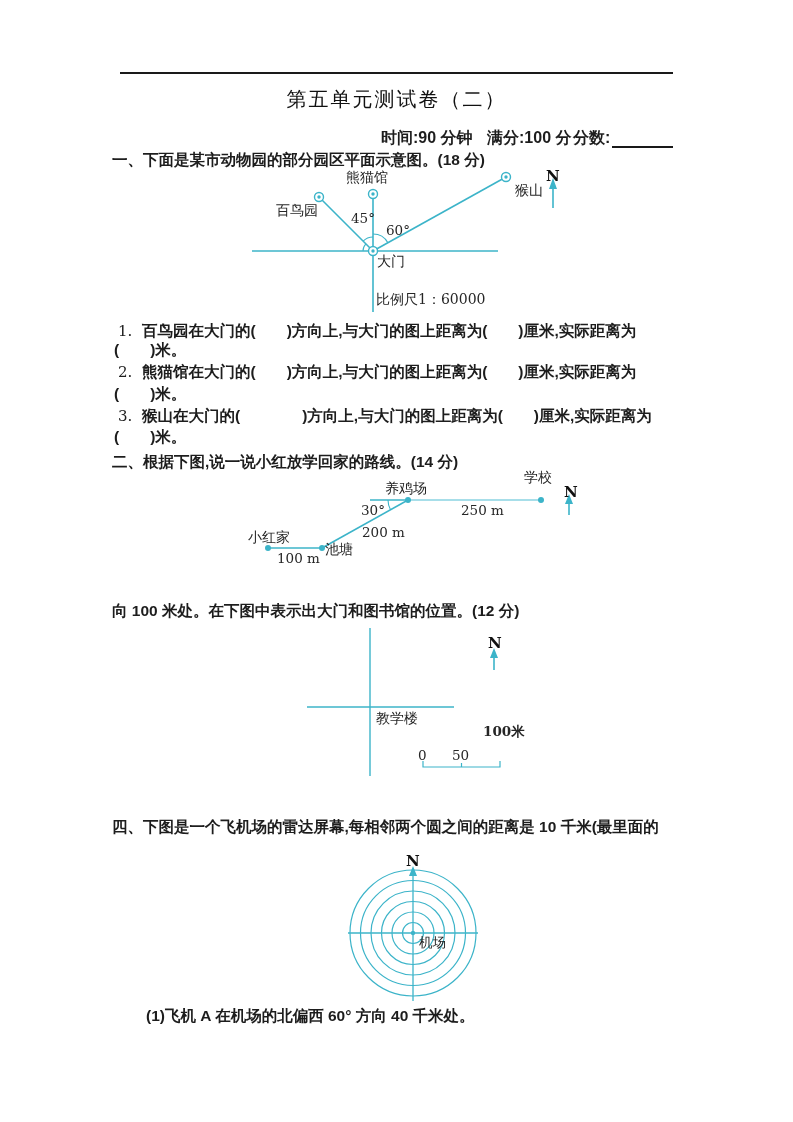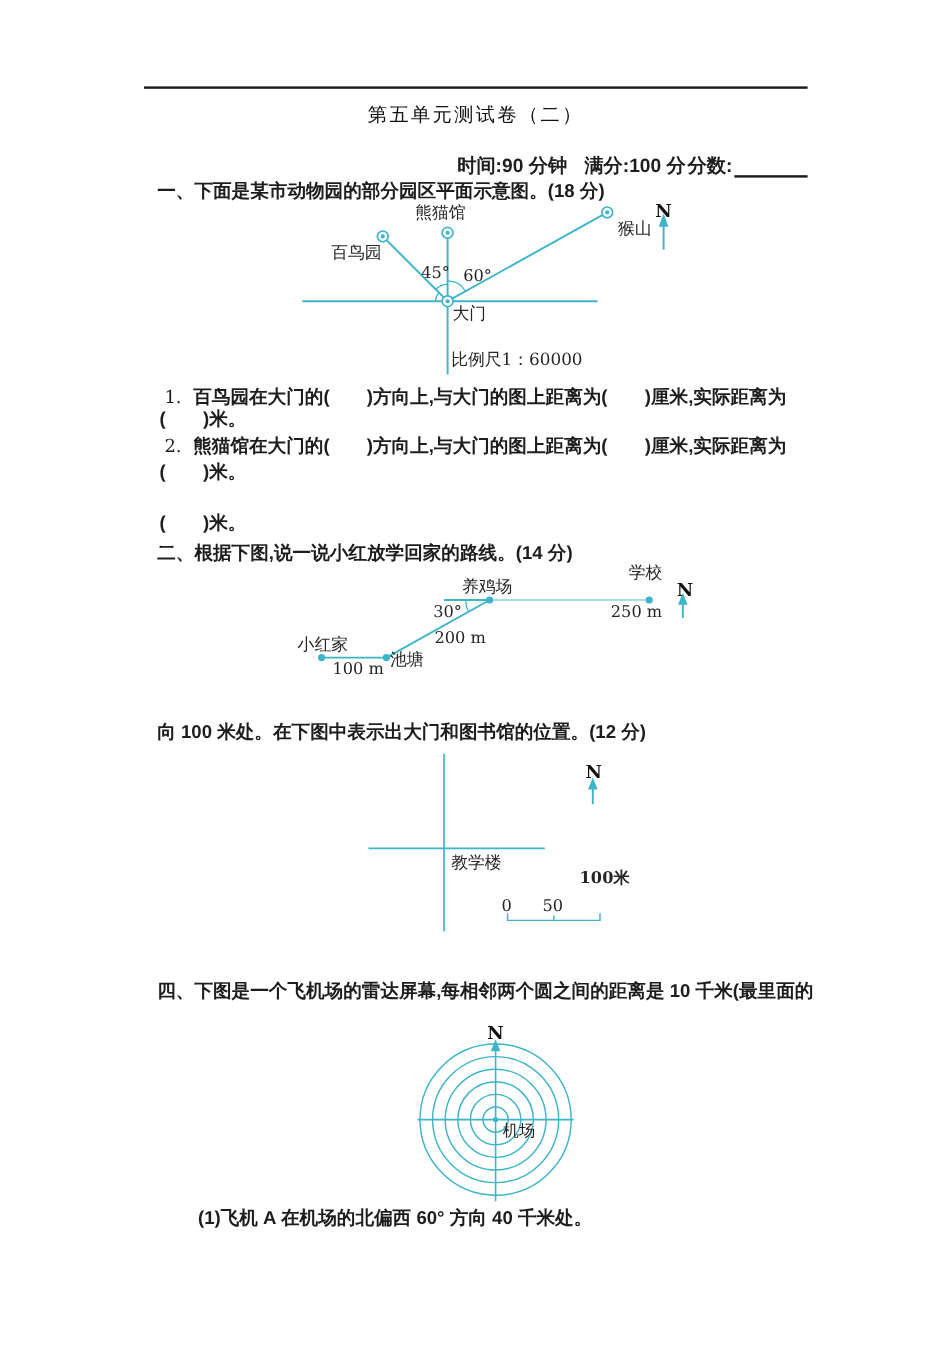--- a/index.html
+++ b/index.html
@@ -1,24 +1,24 @@
 <!DOCTYPE html>
 <html><head>
 <meta charset="utf-8">
 <style>
   html,body{margin:0;padding:0;background:#ffffff;}
   #page{position:relative;width:793px;height:1122px;background:#ffffff;overflow:hidden;
         font-family:"Liberation Sans",sans-serif;color:#1d1d1d;}
   .abs{position:absolute;}
   .rule{border-top:2px solid #1a1a1a;height:0;}
-  .title{font-family:"DejaVu Serif",serif;font-size:16px;letter-spacing:2px;color:#111;
+  .title{font-family:"DejaVu Serif",serif;font-size:20px;letter-spacing:2px;color:#111;
          text-align:center;white-space:nowrap;}
   .meta{font-size:16px;font-weight:600;white-space:nowrap;}
   .blank{border-bottom:2px solid #191919;height:16px;}
-  .qtext{font-size:15.5px;font-weight:600;white-space:nowrap;line-height:20px;margin-left:19px;}
+  .qtext{font-size:15.5px;font-weight:600;white-space:nowrap;line-height:20px;}
   .qnum{font-family:"DejaVu Serif",serif;font-weight:400;font-size:15px;display:inline-block;width:24px;}
   .dlabel{font-family:"DejaVu Serif",serif;font-size:14px;color:#262626;white-space:nowrap;}
   .dsmall{font-family:"DejaVu Serif",serif;font-size:13.5px;color:#262626;white-space:nowrap;}
   .north{font-family:"DejaVu Serif",serif;font-size:15px;font-weight:bold;color:#111;}
   svg{display:block;}
 </style>
 </head>
 <body>
 
 <div id="page">
@@ -69,29 +69,30 @@
     <g>
       <line x1="313" y1="22" x2="313" y2="43" stroke="#3cb4c9" stroke-width="1.6"></line>
       <polygon points="309,24 313,13 317,24" fill="#3cb4c9"></polygon>
     </g>
   </svg>
 
   <span class="abs dlabel" style="left:346px;top:169px;">熊猫馆</span>
   <span class="abs dlabel" style="left:276px;top:202px;">百鸟园</span>
   <span class="abs dlabel" style="left:491px;top:182px;margin-left:24px;">猴山</span>
   <span class="abs dlabel" style="left:377px;top:253px;">大门</span>
-  <span class="abs dsmall" style="left:351px;top:220px;">45°</span>
+  <span class="abs dsmall" style="left:351px;top:210px;">45°</span>
   <span class="abs dsmall" style="left:386px;top:222px;">60°</span>
   <span class="abs dlabel" style="left:376px;top:291px;">比例尺1：60000</span>
   <span class="abs north" style="left:546px;top:167px;">N</span>
 
   <div class="abs qtext" style="left:118px;top:321px;"><span class="qnum">1.</span><span>百鸟园在大门的(　　)方向上,与大门的图上距离为(　　)厘米,实际距离为</span></div>
   <div class="abs qtext" style="left:114px;top:340px;">(　　)米。</div>
   <div class="abs qtext" style="left:118px;top:362px;"><span class="qnum">2.</span><span>熊猫馆在大门的(　　)方向上,与大门的图上距离为(　　)厘米,实际距离为</span></div>
   <div class="abs qtext" style="left:114px;top:384px;">(　　)米。</div>
+  <div class="abs qtext" style="left:118px;top:406px;"><span class="qnum">3.</span><span>猴山在大门的(　　　　)方向上,与大门的图上距离为(　　)厘米,实际距离为</span></div>
   <div class="abs qtext" style="left:114px;top:427px;">(　　)米。</div>
 
   <div class="abs qtext" style="left:112px;top:452px;">二、根据下图,说一说小红放学回家的路线。(14 分)</div>
 
   <svg class="abs" style="left:240px;top:475px;" width="350" height="100" viewBox="0 0 350 100">
     <g stroke="#3cb4c9" stroke-width="1.6" fill="none">
       <line x1="28" y1="73" x2="82" y2="73"></line>
       <line x1="82" y1="73" x2="168" y2="25"></line>
       <line x1="130" y1="25" x2="168" y2="25"></line>
     </g>
@@ -108,21 +109,21 @@
       <polygon points="325,29 329,19 333,29" fill="#3cb4c9"></polygon>
     </g>
   </svg>
 
   <span class="abs dlabel" style="left:248px;top:529px;">小红家</span>
   <span class="abs dlabel" style="left:325px;top:541px;">池塘</span>
   <span class="abs dlabel" style="left:385px;top:480px;">养鸡场</span>
   <span class="abs dlabel" style="left:524px;top:469px;">学校</span>
   <span class="abs dsmall" style="left:277px;top:550px;">100 m</span>
   <span class="abs dsmall" style="left:362px;top:524px;">200 m</span>
-  <span class="abs dsmall" style="left:461px;top:502px;margin-left:48px;">250 m</span>
+  <span class="abs dsmall" style="left:461px;top:502px;">250 m</span>
   <span class="abs dsmall" style="left:361px;top:502px;">30°</span>
   <span class="abs north" style="left:564px;top:483px;">N</span>
 
   <div class="abs qtext" style="left:112px;top:601px;">向 100 米处。在下图中表示出大门和图书馆的位置。(12 分)</div>
 
   <svg class="abs" style="left:290px;top:628px;" width="230" height="150" viewBox="0 0 230 150">
     <g stroke="#3cb4c9" stroke-width="1.4" fill="none">
       <line x1="80" y1="0" x2="80" y2="148"></line>
       <line x1="17" y1="79" x2="164" y2="79"></line>
     </g>

